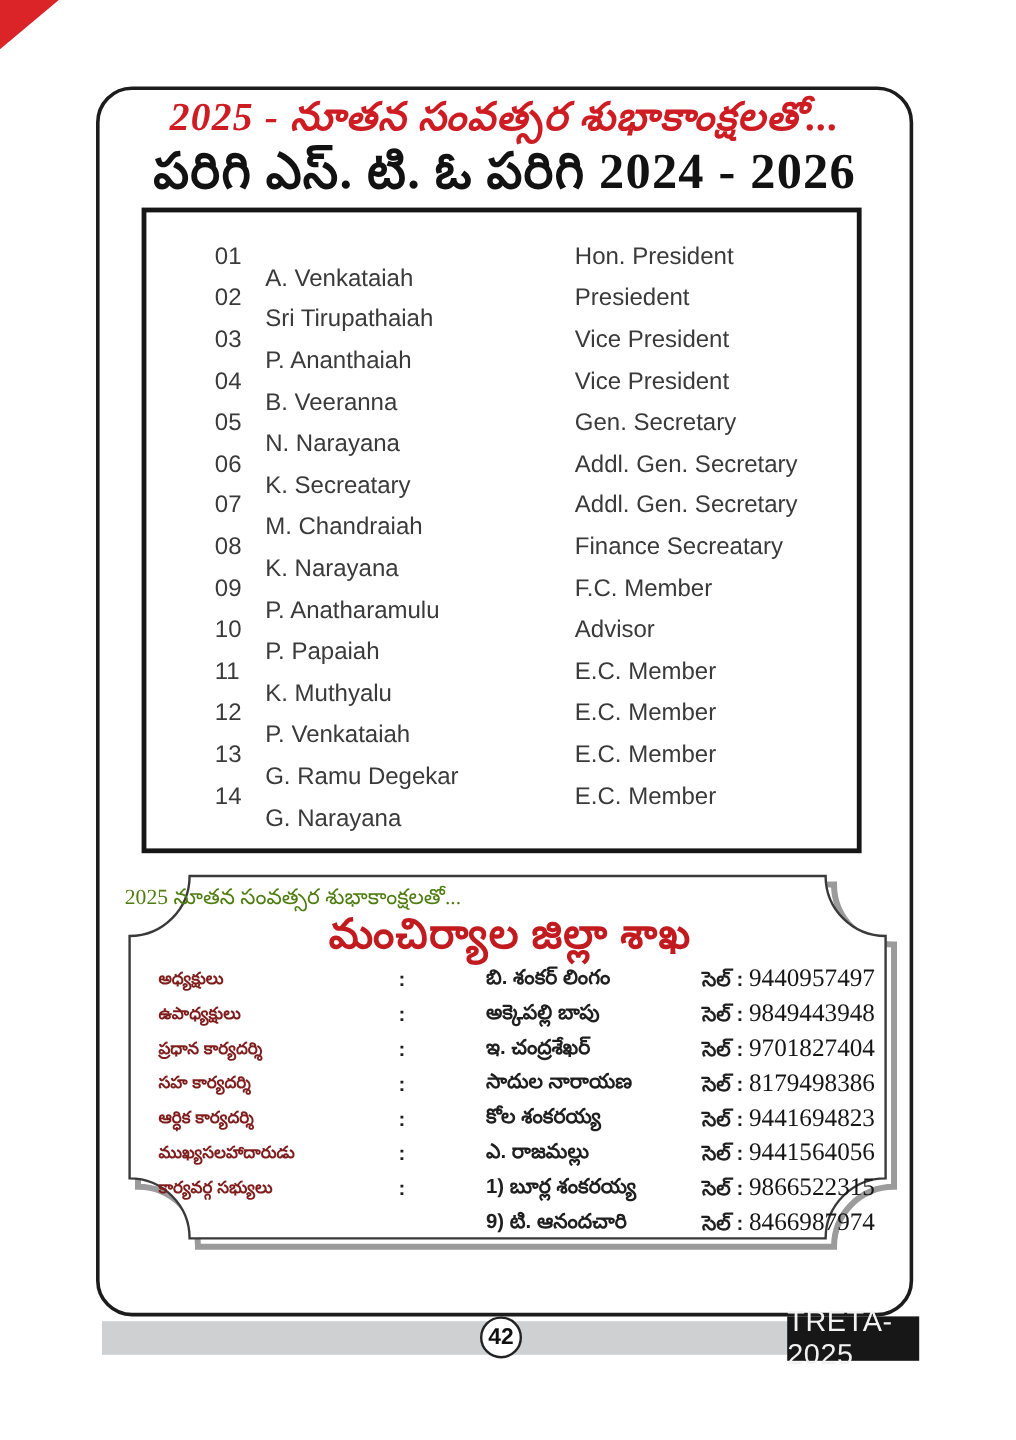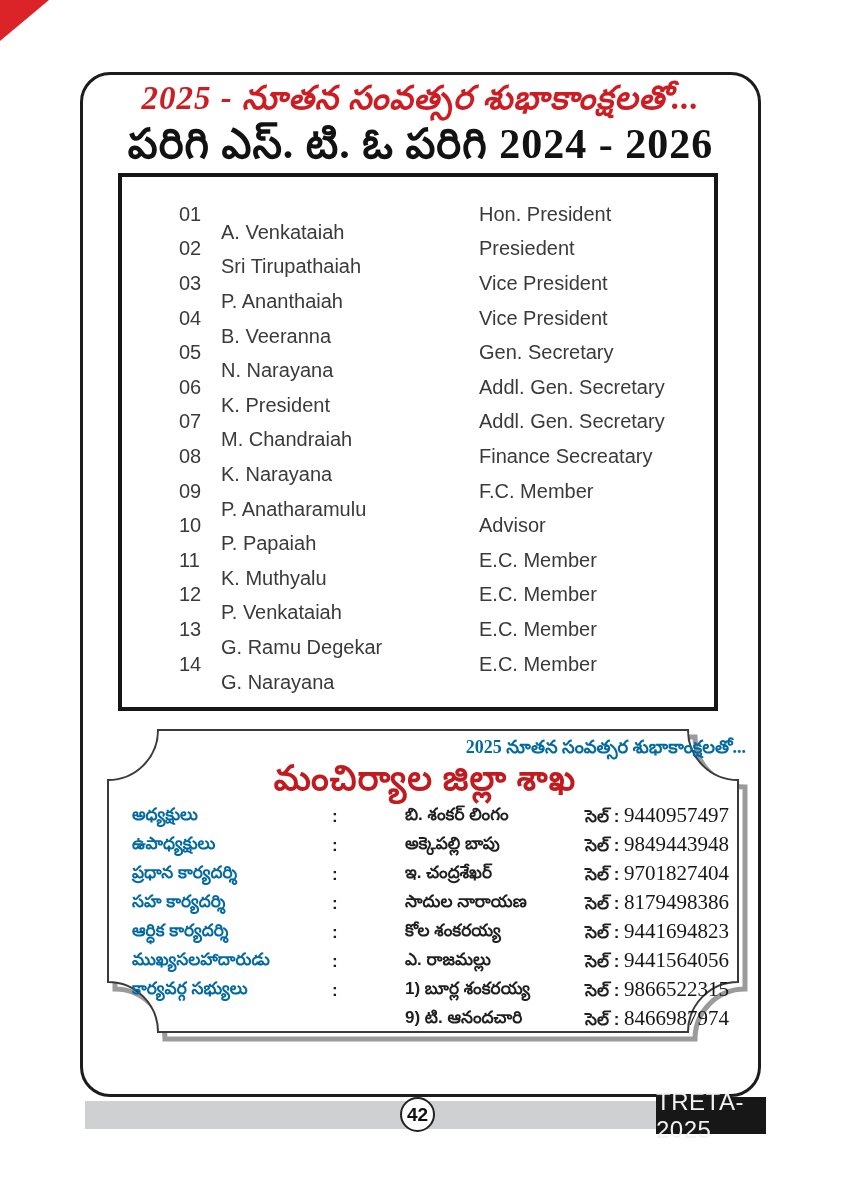--- a/index.html
+++ b/index.html
@@ -58,33 +58,33 @@
   }
   .m-row { display:flex; align-items:center; height:34.6px; }
   .m-no   { width:42px;  font-size:20px; color:#3a3a3a; }
   .m-name { width:258px; font-size:20px; color:#3a3a3a;margin-top:36px; }
   .m-role { flex:1;      font-size:20px; color:#3a3a3a; }
 
   
   .plaque-svg { position:absolute; left:104px; top:726px; width:644px; height:322px; }
   .plaque-content { position:absolute; left:104px; top:726px; width:642px; height:316px; }
   .b-greeting {
-    margin-top:10px; text-align:right;
-    font-family:"Liberation Serif", serif; font-weight:bold;
-    font-size:18px; line-height:22px; color:#0369a1;
+    margin-top:10px; text-align:left;
+    font-family:"Liberation Serif", serif; font-weight:normal;
+    font-size:18px; line-height:22px; color:#4d7c0f;
   }
   .b-title {
     text-align:center;
     font-family:"Liberation Serif", serif; font-weight:bold;
     font-size:35px; line-height:42px; color:#c11b1f;
     letter-spacing:1px;
   }
   .b-rows { position:absolute; left:28px; top:76px; width:600px; }
   .b-row { display:flex; align-items:center; height:29px; }
-  .b-label { width:200px; font-size:17px; color:#0369a1; font-weight:bold; }
+  .b-label { width:200px; font-size:14px; color:#7f1d1d; font-weight:bold; }
   .b-colon { width:73px;  font-size:17px; color:#1f1f1f; font-weight:bold; }
   .b-name  { width:180px; font-size:17px; color:#1f1f1f; font-weight:bold; }
   .b-cell  { flex:1; font-size:17px; color:#1f1f1f; font-weight:bold; white-space:nowrap; }
   .b-cell .num {
     font-family:"Liberation Serif", serif;
     font-size:21px; font-weight:normal; color:#161616;
   }
 
   
   .footer-bar {
@@ -143,21 +143,21 @@
         <span class="m-name">B. Veeranna</span>
         <span class="m-role">Vice President</span>
       </div>
     <div class="m-row">
         <span class="m-no">05</span>
         <span class="m-name">N. Narayana</span>
         <span class="m-role">Gen. Secretary</span>
       </div>
     <div class="m-row">
         <span class="m-no">06</span>
-        <span class="m-name">K. President</span>
+        <span class="m-name">K. Secreatary</span>
         <span class="m-role">Addl. Gen. Secretary</span>
       </div>
     <div class="m-row">
         <span class="m-no">07</span>
         <span class="m-name">M. Chandraiah</span>
         <span class="m-role">Addl. Gen. Secretary</span>
       </div>
     <div class="m-row">
         <span class="m-no">08</span>
         <span class="m-name">K. Narayana</span>

